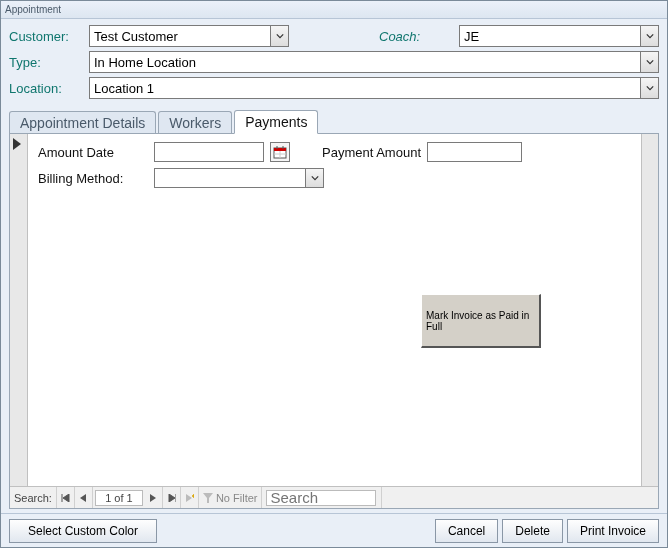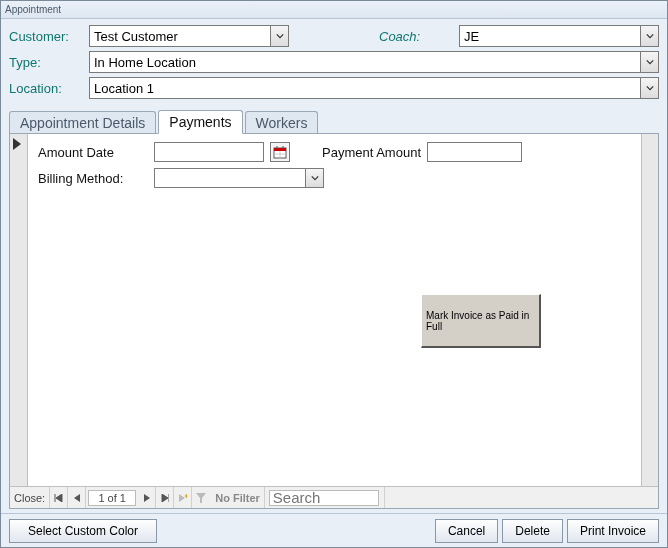--- a/index.html
+++ b/index.html
@@ -192,22 +192,21 @@
     width: 48px;
     background: #fff;
     border: 1px solid #bbb;
     height: 16px;
     margin: 0 2px;
     text-align: center;
     line-height: 14px;
   }
   .nav-bar .filter {
     color: #888;
-    gap: 9px;
-    font-weight: bold;
+    gap: 3px;
   }
   .nav-bar .searchbox {
     flex: 0 0 120px;
   }
   .nav-bar input {
     border: 1px solid #bbb;
     height: 16px;
     font-size: 15px;
     padding: 0 3px;
     width: 110px;
@@ -283,22 +282,22 @@
       <span class="arrow">
           <svg viewBox="0 0 10 6">
             <path d="M1 1 L5 5 L9 1" fill="none" stroke="#333" stroke-width="1.5"></path>
           </svg>
         </span>
     </div>
   </div>
 
   <div class="tabs-row">
     <div class="tab">Appointment Details</div>
+    <div class="tab">Workers</div>
     <div class="tab active">Payments</div>
-    <div class="tab">Workers</div>
   </div>
 
   <div class="tab-panel">
     <div class="subform">
       <div class="record-selector">
         <div class="tri"></div>
       </div>
       <div class="form-body">
 
         <div class="row1">
@@ -331,21 +330,21 @@
           </div>
         </div>
 
         <div class="mark-btn">Mark Invoice as Paid in Full</div>
 
       </div>
       <div class="scrollbar-right"></div>
     </div>
 
     <div class="nav-bar">
-      <div class="seg">Close:</div>
+      <div class="seg">Search:</div>
       <div class="seg navbtn">
         <svg width="10" height="8">
             <path d="M1 0 V8 M8 0 L2 4 L8 8 Z" fill="#555" stroke="#555"></path>
           </svg>
       </div>
       <div class="seg navbtn">
         <svg width="8" height="8">
             <path d="M7 0 L1 4 L7 8 Z" fill="#555"></path>
           </svg>
       </div>

